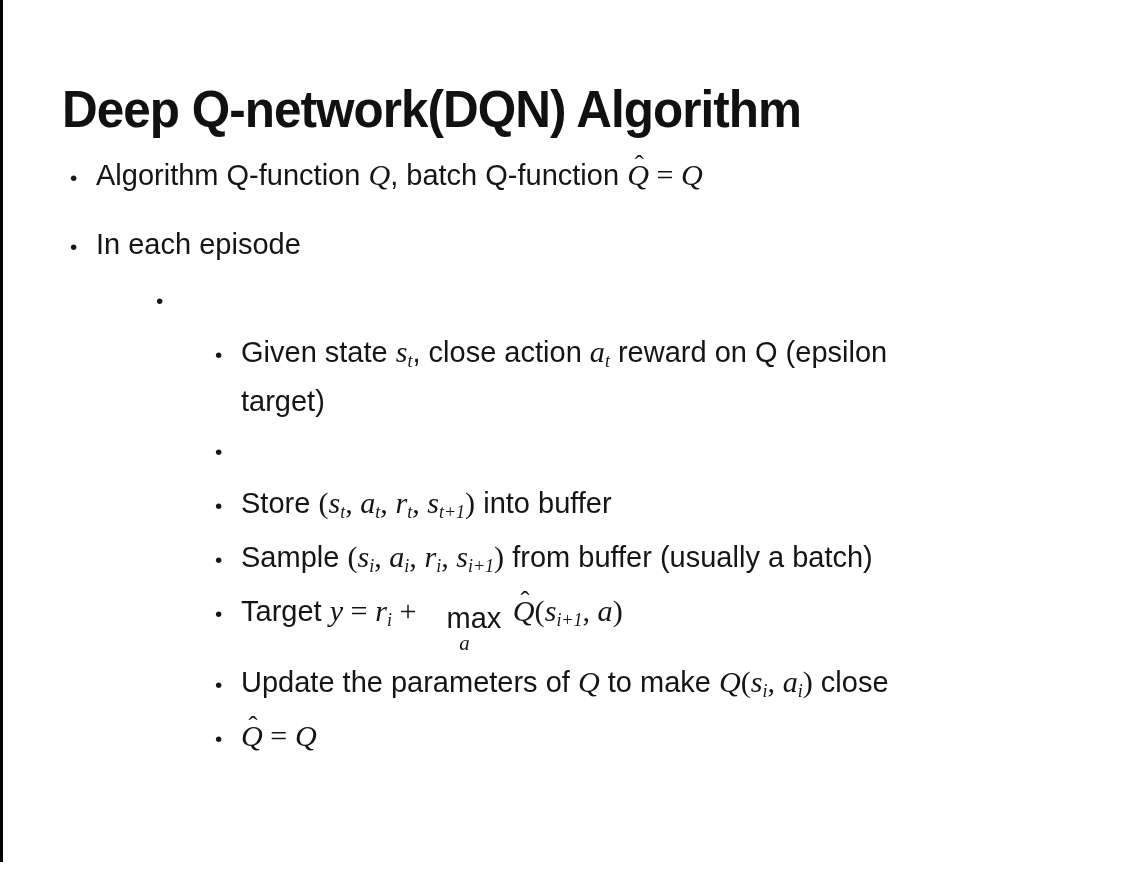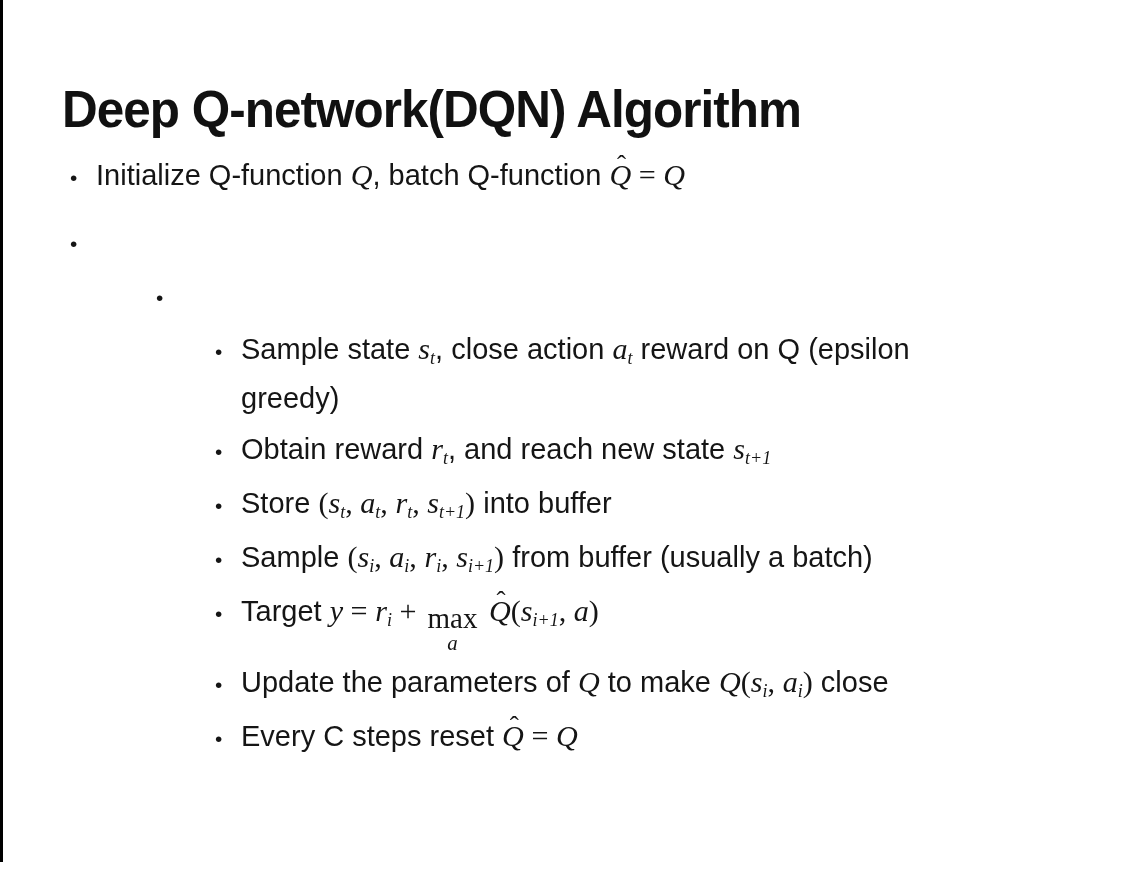--- a/index.html
+++ b/index.html
@@ -93,73 +93,74 @@
   }
   .maxop {
     display: inline-block;
     vertical-align: -1.0em;
     text-align: center;
     line-height: 1.05;
     margin: 0 0.12em;
   }
   .maxop .op {
     display: block;
-    font-family: Liberation Serif, serif;
+    font-family: Liberation Sans, sans-serif;
     font-size: 1.0em;
+    margin-left: 19px;
   }
   .maxop .under {
     display: block;
     font-family: "Liberation Serif", serif;
     font-style: italic;
     font-size: 0.72em;
     line-height: 1;
   }
 </style>
 </head>
 <body>
 
 <div class="slide">
   <div class="border-left"></div>
   <h1 class="slide-title">Deep Q-network(DQN) Algorithm</h1>
   <div class="content" id="bullet-list">
       <div class="line l1">
         <span class="bullet">•</span>
-        <span class="ltext"><span class="txt">Initialize Q-function </span><span class="mi">Q</span><span class="txt">, batch Q-function </span><span class="hat mi"><span class="mark">ˆ</span><span>Q</span></span><span class="mr"> = </span><span class="mi">Q</span></span>
+        <span class="ltext"><span class="txt">Algorithm Q-function </span><span class="mi">Q</span><span class="txt">, batch Q-function </span><span class="hat mi"><span class="mark">ˆ</span><span>Q</span></span><span class="mr"> = </span><span class="mi">Q</span></span>
       </div>
       <div class="line l1">
         <span class="bullet">•</span>
+        <span class="ltext"><span class="txt">In each episode</span></span>
       </div>
       <div class="line l2">
         <span class="bullet">•</span>
       </div>
       <div class="line l3">
         <span class="bullet">•</span>
-        <span class="ltext"><span class="txt">Sample state </span><span class="msub"><span class="mi">s</span><sub class="mi">t</sub></span><span class="txt">, close action </span><span class="msub"><span class="mi">a</span><sub class="mi">t</sub></span><span class="txt"> reward on Q (epsilon</span></span>
+        <span class="ltext"><span class="txt">Given state </span><span class="msub"><span class="mi">s</span><sub class="mi">t</sub></span><span class="txt">, close action </span><span class="msub"><span class="mi">a</span><sub class="mi">t</sub></span><span class="txt"> reward on Q (epsilon</span></span>
       </div>
       <div class="line l3 cont">
-        <span class="ltext"><span class="txt">greedy)</span></span>
+        <span class="ltext"><span class="txt">target)</span></span>
       </div>
       <div class="line l3">
         <span class="bullet">•</span>
-        <span class="ltext"><span class="txt">Obtain reward </span><span class="msub"><span class="mi">r</span><sub class="mi">t</sub></span><span class="txt">, and reach new state </span><span class="msub"><span class="mi">s</span><sub class="mi">t+1</sub></span></span>
       </div>
       <div class="line l3">
         <span class="bullet">•</span>
         <span class="ltext"><span class="txt">Store </span><span class="mr">(</span><span class="msub"><span class="mi">s</span><sub class="mi">t</sub></span><span class="mr">, </span><span class="msub"><span class="mi">a</span><sub class="mi">t</sub></span><span class="mr">, </span><span class="msub"><span class="mi">r</span><sub class="mi">t</sub></span><span class="mr">, </span><span class="msub"><span class="mi">s</span><sub class="mi">t+1</sub></span><span class="mr">)</span><span class="txt"> into buffer</span></span>
       </div>
       <div class="line l3">
         <span class="bullet">•</span>
         <span class="ltext"><span class="txt">Sample </span><span class="mr">(</span><span class="msub"><span class="mi">s</span><sub class="mi">i</sub></span><span class="mr">, </span><span class="msub"><span class="mi">a</span><sub class="mi">i</sub></span><span class="mr">, </span><span class="msub"><span class="mi">r</span><sub class="mi">i</sub></span><span class="mr">, </span><span class="msub"><span class="mi">s</span><sub class="mi">i+1</sub></span><span class="mr">)</span><span class="txt"> from buffer (usually a batch)</span></span>
       </div>
       <div class="line l3">
         <span class="bullet">•</span>
         <span class="ltext"><span class="txt">Target </span><span class="mi">y</span><span class="mr"> = </span><span class="msub"><span class="mi">r</span><sub class="mi">i</sub></span><span class="mr"> + </span><span class="maxop"><span class="op">max</span><span class="under">a</span></span><span class="txt"> </span><span class="hat mi"><span class="mark">ˆ</span><span>Q</span></span><span class="mr">(</span><span class="msub"><span class="mi">s</span><sub class="mi">i+1</sub></span><span class="mr">, </span><span class="mi">a</span><span class="mr">)</span></span>
       </div>
       <div class="line l3">
         <span class="bullet">•</span>
         <span class="ltext"><span class="txt">Update the parameters of </span><span class="mi">Q</span><span class="txt"> to make </span><span class="mi">Q</span><span class="mr">(</span><span class="msub"><span class="mi">s</span><sub class="mi">i</sub></span><span class="mr">, </span><span class="msub"><span class="mi">a</span><sub class="mi">i</sub></span><span class="mr">)</span><span class="txt"> close</span></span>
       </div>
       <div class="line l3">
         <span class="bullet">•</span>
-        <span class="ltext"><span class="txt">Every C steps reset </span><span class="hat mi"><span class="mark">ˆ</span><span>Q</span></span><span class="mr"> = </span><span class="mi">Q</span></span>
+        <span class="ltext"><span class="hat mi"><span class="mark">ˆ</span><span>Q</span></span><span class="mr"> = </span><span class="mi">Q</span></span>
       </div>
     </div>
 </div>
 
 </body></html>

